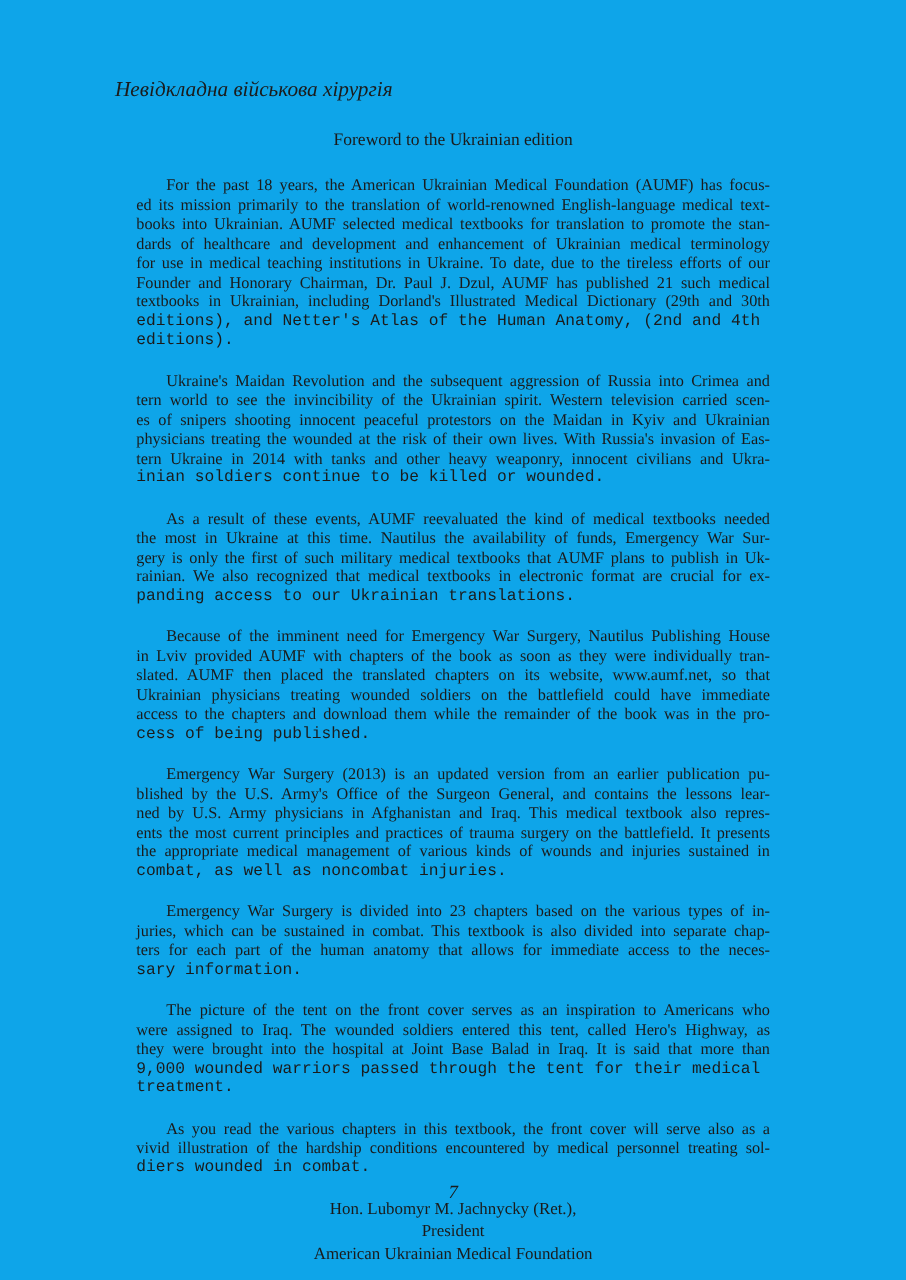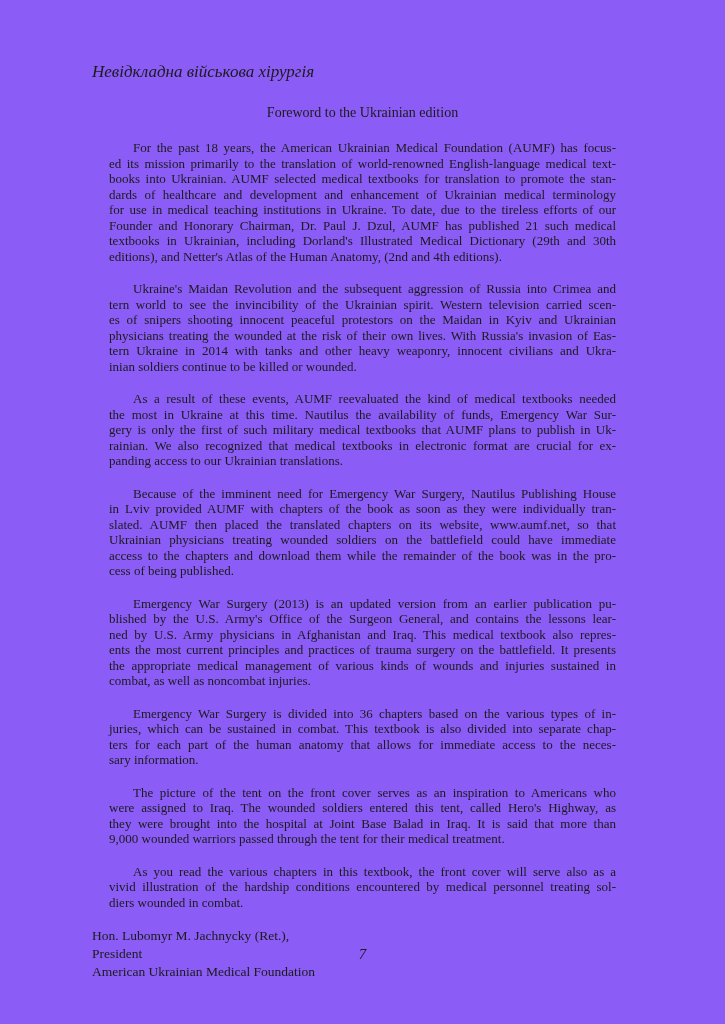--- a/index.html
+++ b/index.html
@@ -1,20 +1,20 @@
 <!DOCTYPE html>
 <html><head>
 <meta charset="utf-8">
 <style>
   html, body { margin: 0; padding: 0; background: #e8e8e8; }
   .page {
     position: relative;
     width: 725px;
     height: 1024px;
-    background: #8b5cf6;
+    background: #0ea5e9;
     font-family: "Liberation Serif", "DejaVu Serif", serif;
     color: #1b1b1b;
     overflow: hidden;
     margin: 0 auto;
   }
   .content {
     position: absolute;
     left: 92px;
     top: 62px;
     width: 541px;
@@ -42,24 +42,25 @@
     display: block;
     white-space: nowrap;
     text-align: justify;
     text-align-last: justify;
   }
   .ln.first { text-indent: 24px; }
   .ln.end {
     text-align: left;
     text-align-last: left;
     white-space: normal;
+    font-family: Liberation Mono, monospace;
   }
   .signature {
     margin-top: 11px;
-    text-align: left;
+    text-align: center;
     font-size: 13.5px;
     line-height: 18px;
   }
   .page-number {
     position: absolute;
     left: 0;
     top: 946px;
     width: 725px;
     text-align: center;
     font-size: 15px;
@@ -112,21 +113,21 @@
       </p>
       <p class="para">
         <span class="ln first">Emergency War Surgery (2013) is an updated version from an earlier publication pu-</span>
         <span class="ln">blished by the U.S. Army's Office of the Surgeon General, and contains the lessons lear-</span>
         <span class="ln">ned by U.S. Army physicians in Afghanistan and Iraq. This medical textbook also repres-</span>
         <span class="ln">ents the most current principles and practices of trauma surgery on the battlefield. It presents</span>
         <span class="ln">the appropriate medical management of various kinds of wounds and injuries sustained in</span>
         <span class="ln end">combat, as well as noncombat injuries.</span>
       </p>
       <p class="para">
-        <span class="ln first">Emergency War Surgery is divided into 36 chapters based on the various types of in-</span>
+        <span class="ln first">Emergency War Surgery is divided into 23 chapters based on the various types of in-</span>
         <span class="ln">juries, which can be sustained in combat. This textbook is also divided into separate chap-</span>
         <span class="ln">ters for each part of the human anatomy that allows for immediate access to the neces-</span>
         <span class="ln end">sary information.</span>
       </p>
       <p class="para">
         <span class="ln first">The picture of the tent on the front cover serves as an inspiration to Americans who</span>
         <span class="ln">were assigned to Iraq. The wounded soldiers entered this tent, called Hero's Highway, as</span>
         <span class="ln">they were brought into the hospital at Joint Base Balad in Iraq. It is said that more than</span>
         <span class="ln end">9,000 wounded warriors passed through the tent for their medical treatment.</span>
       </p>

